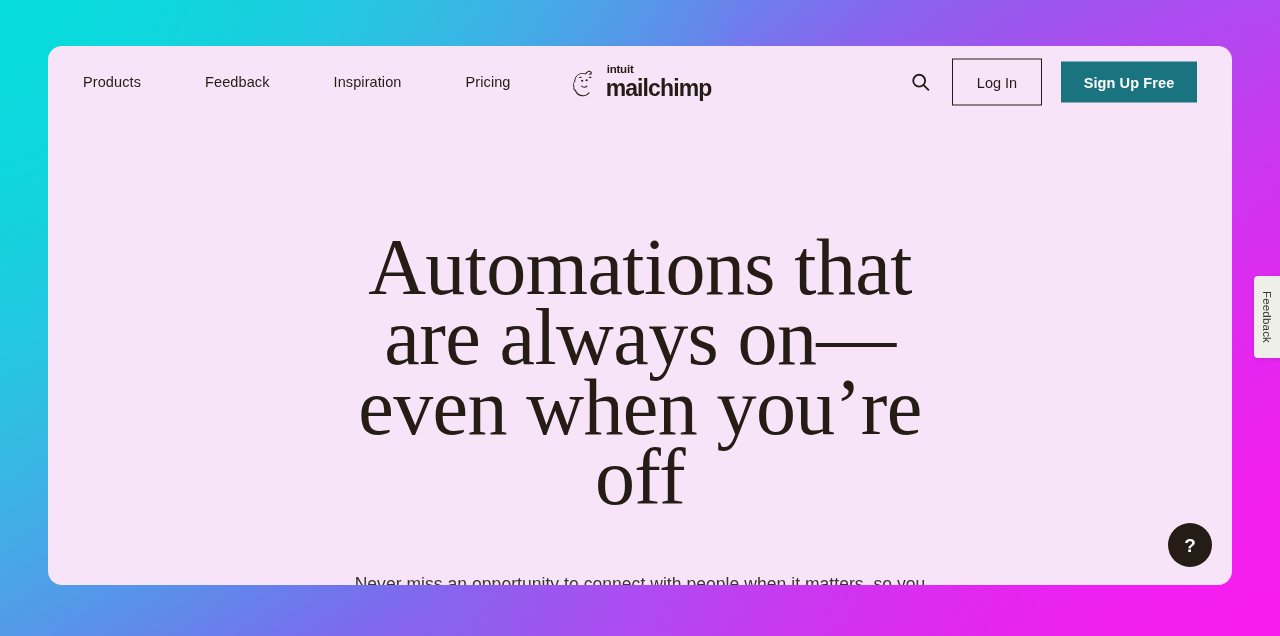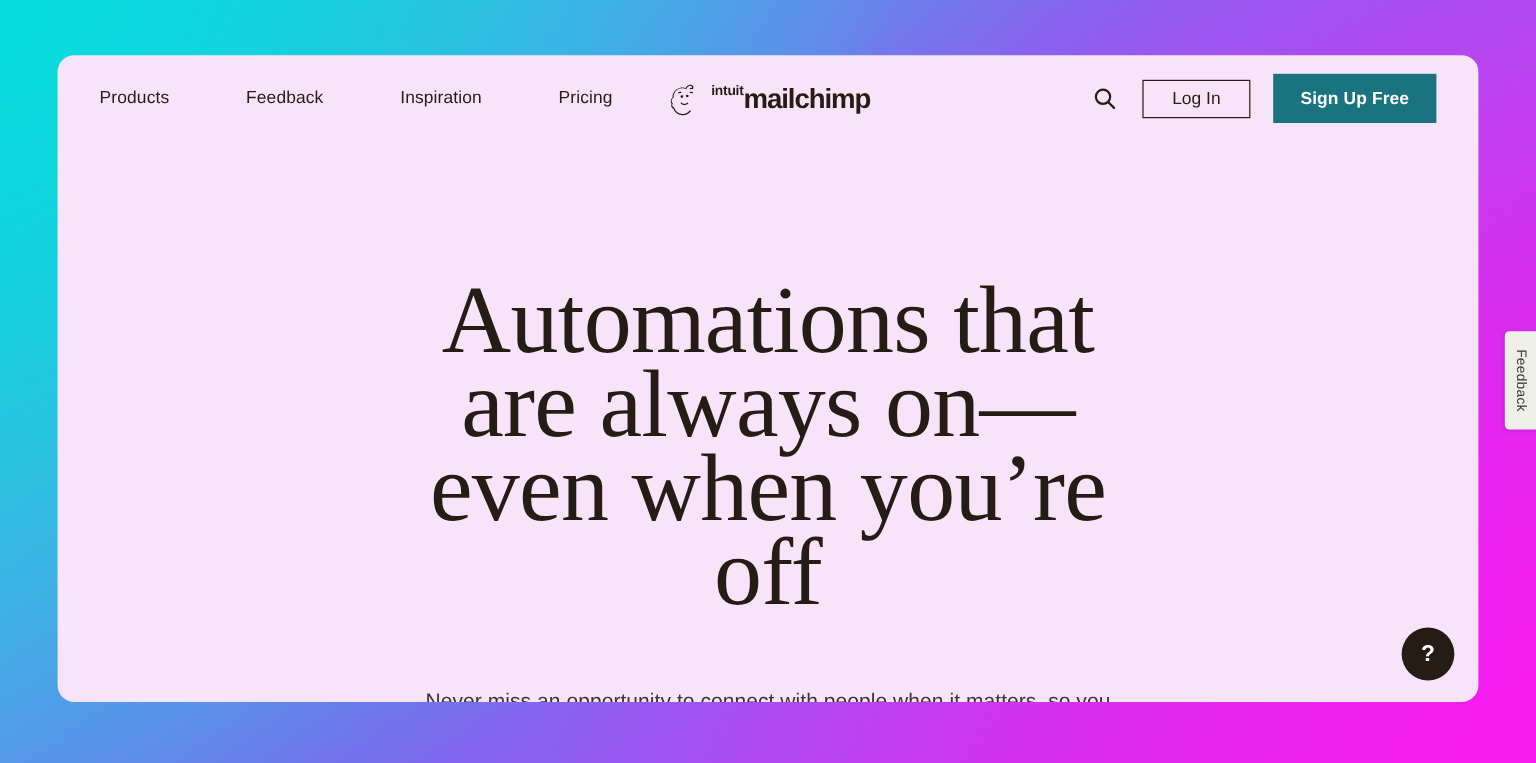--- a/index.html
+++ b/index.html
@@ -70,21 +70,21 @@
     left: 50%;
     top: 36px;
     transform: translate(-50%, -50%);
     display: flex;
     align-items: center;
     gap: 7px;
   }
   .logo-mark { display: block; }
   .logo-word {
     display: flex;
-    flex-direction: row;
+    flex-direction: column;
     justify-content: center;
     line-height: 1;
   }
   .logo-intuit {
     font-size: 11.5px;
     font-weight: bold;
     color: #241C15;
     letter-spacing: -0.2px;
     margin-bottom: 1px;
     margin-left: 1px;
@@ -115,21 +115,21 @@
     cursor: pointer;
     background: none;
     border: none;
     padding: 0;
   }
   .btn-login {
     display: flex;
     align-items: center;
     justify-content: center;
     width: 90px;
-    height: 32px;
+    height: 47px;
     border: 1px solid #241C15;
     background: transparent;
     color: #241C15;
     font-size: 14.5px;
     font-family: "Liberation Sans", sans-serif;
     cursor: pointer;
     padding: 12px;
   }
   .btn-signup {
     display: flex;

